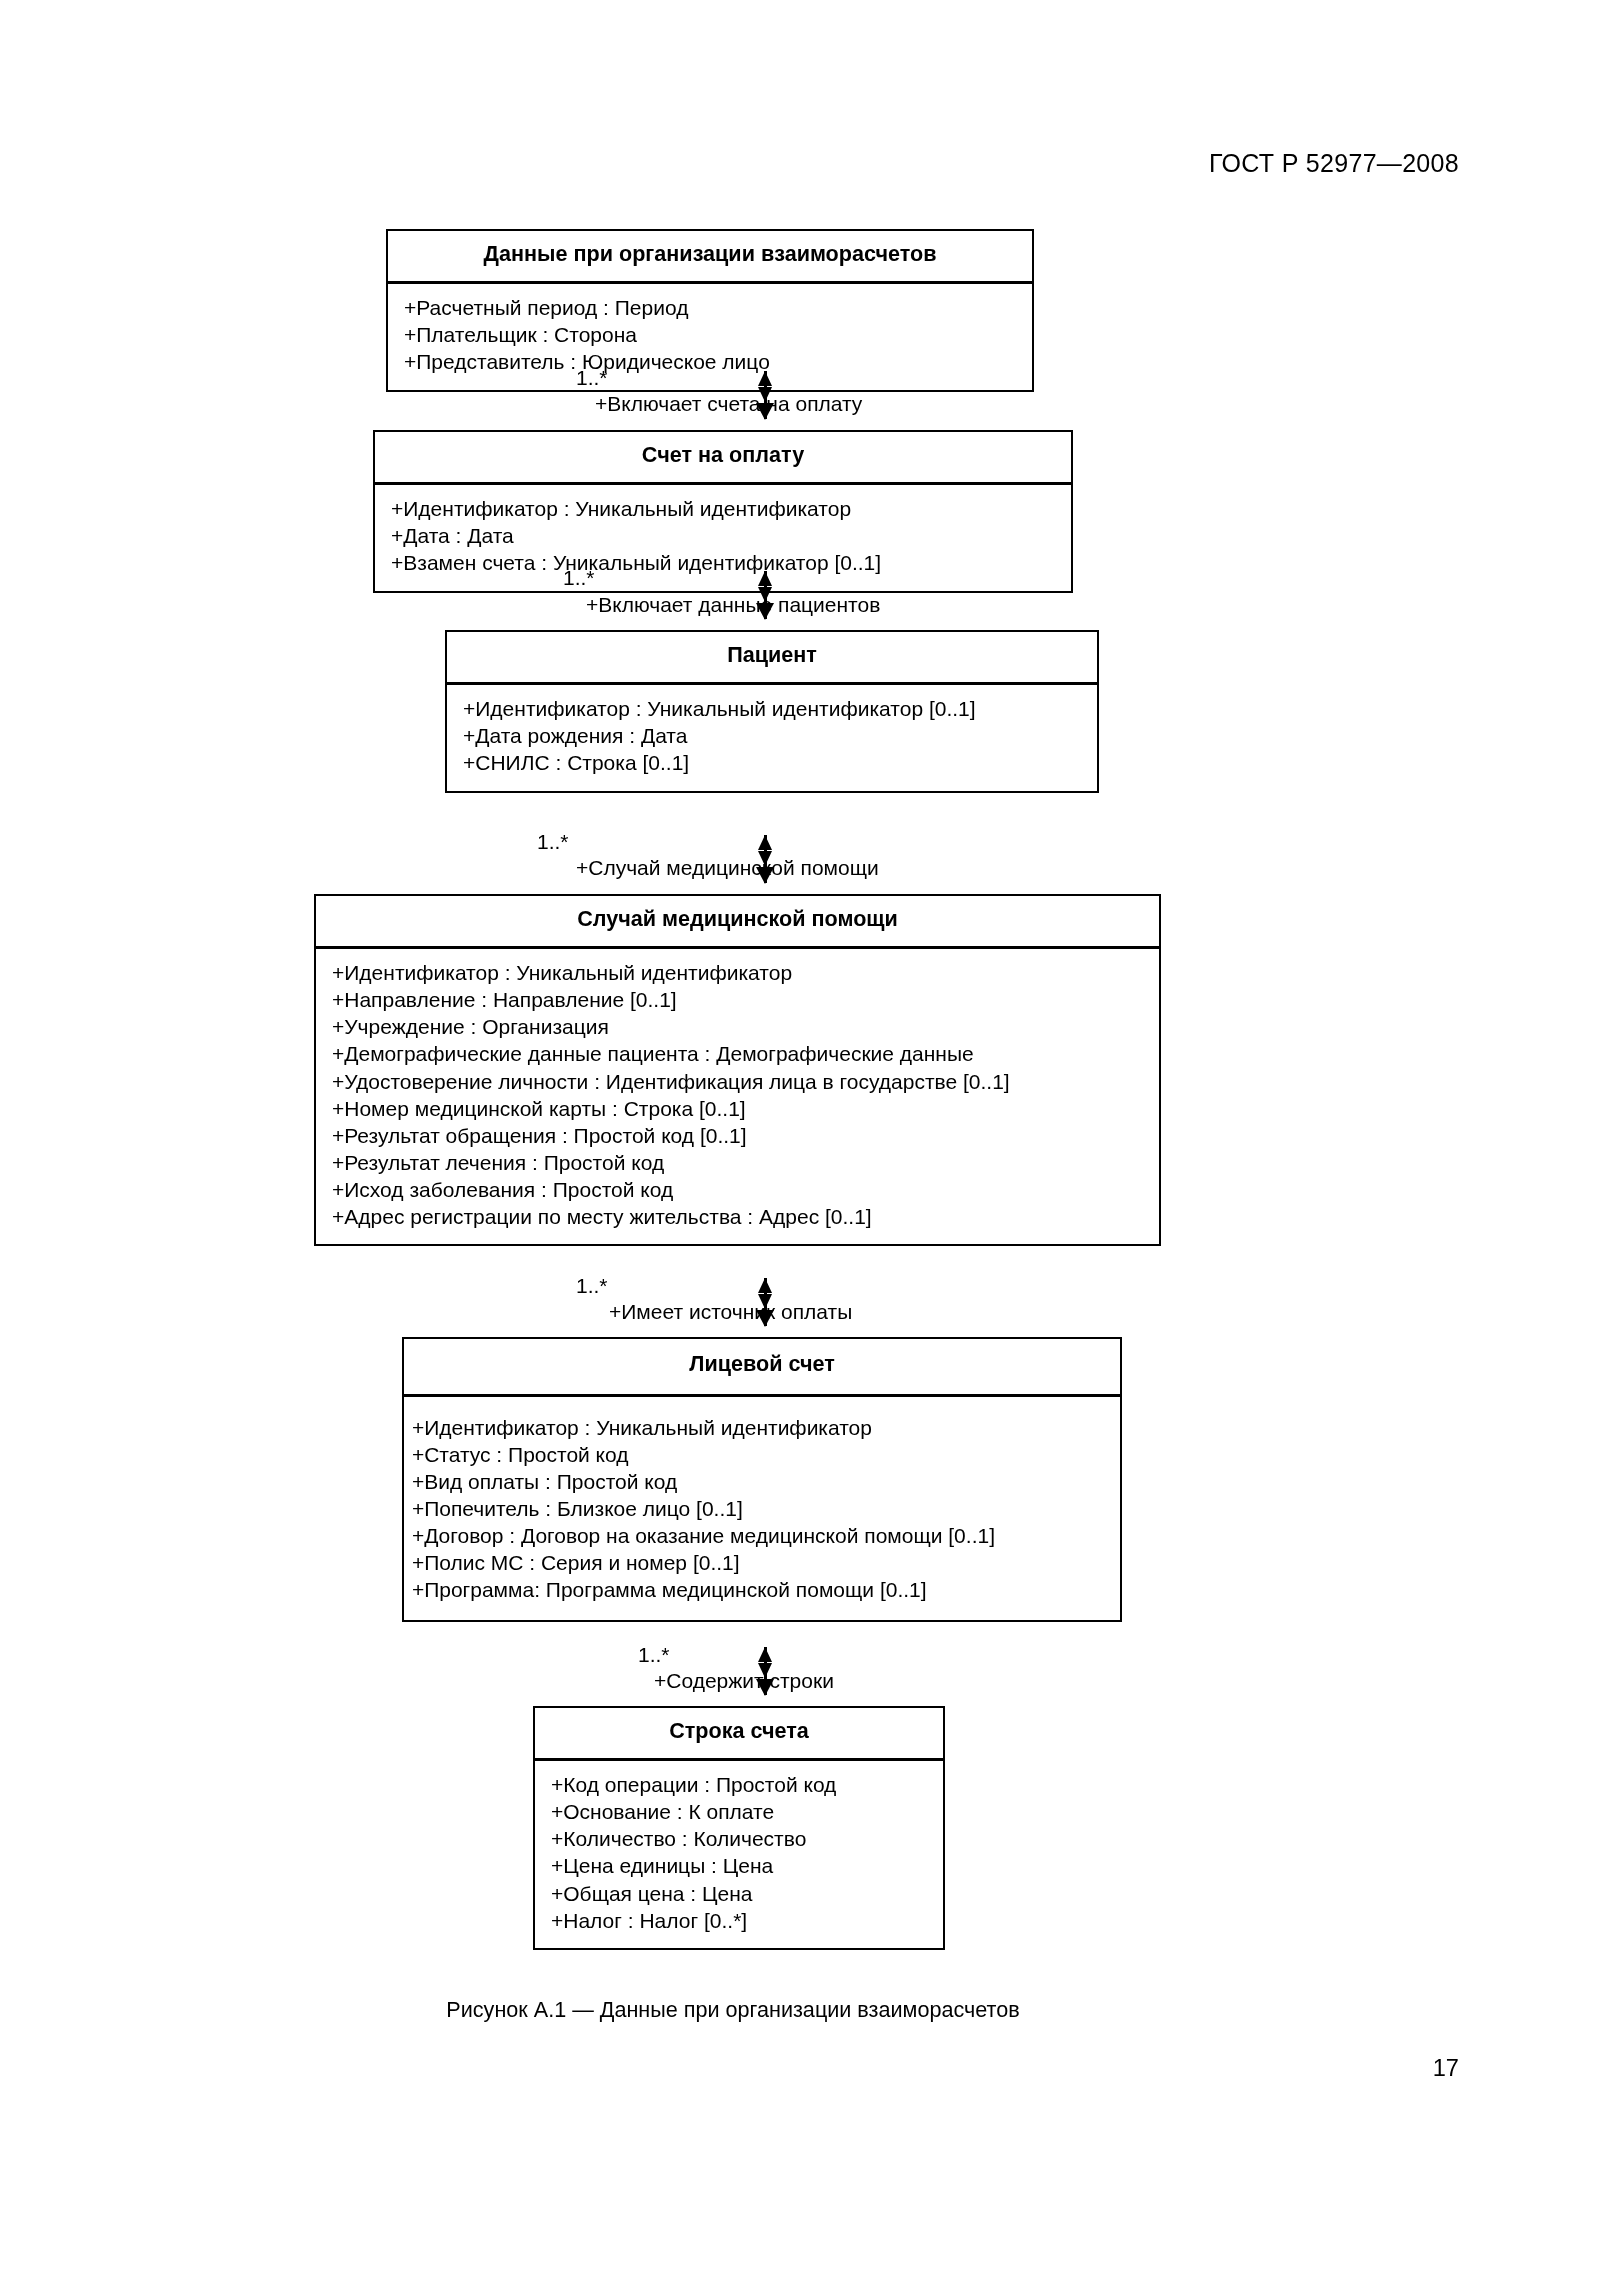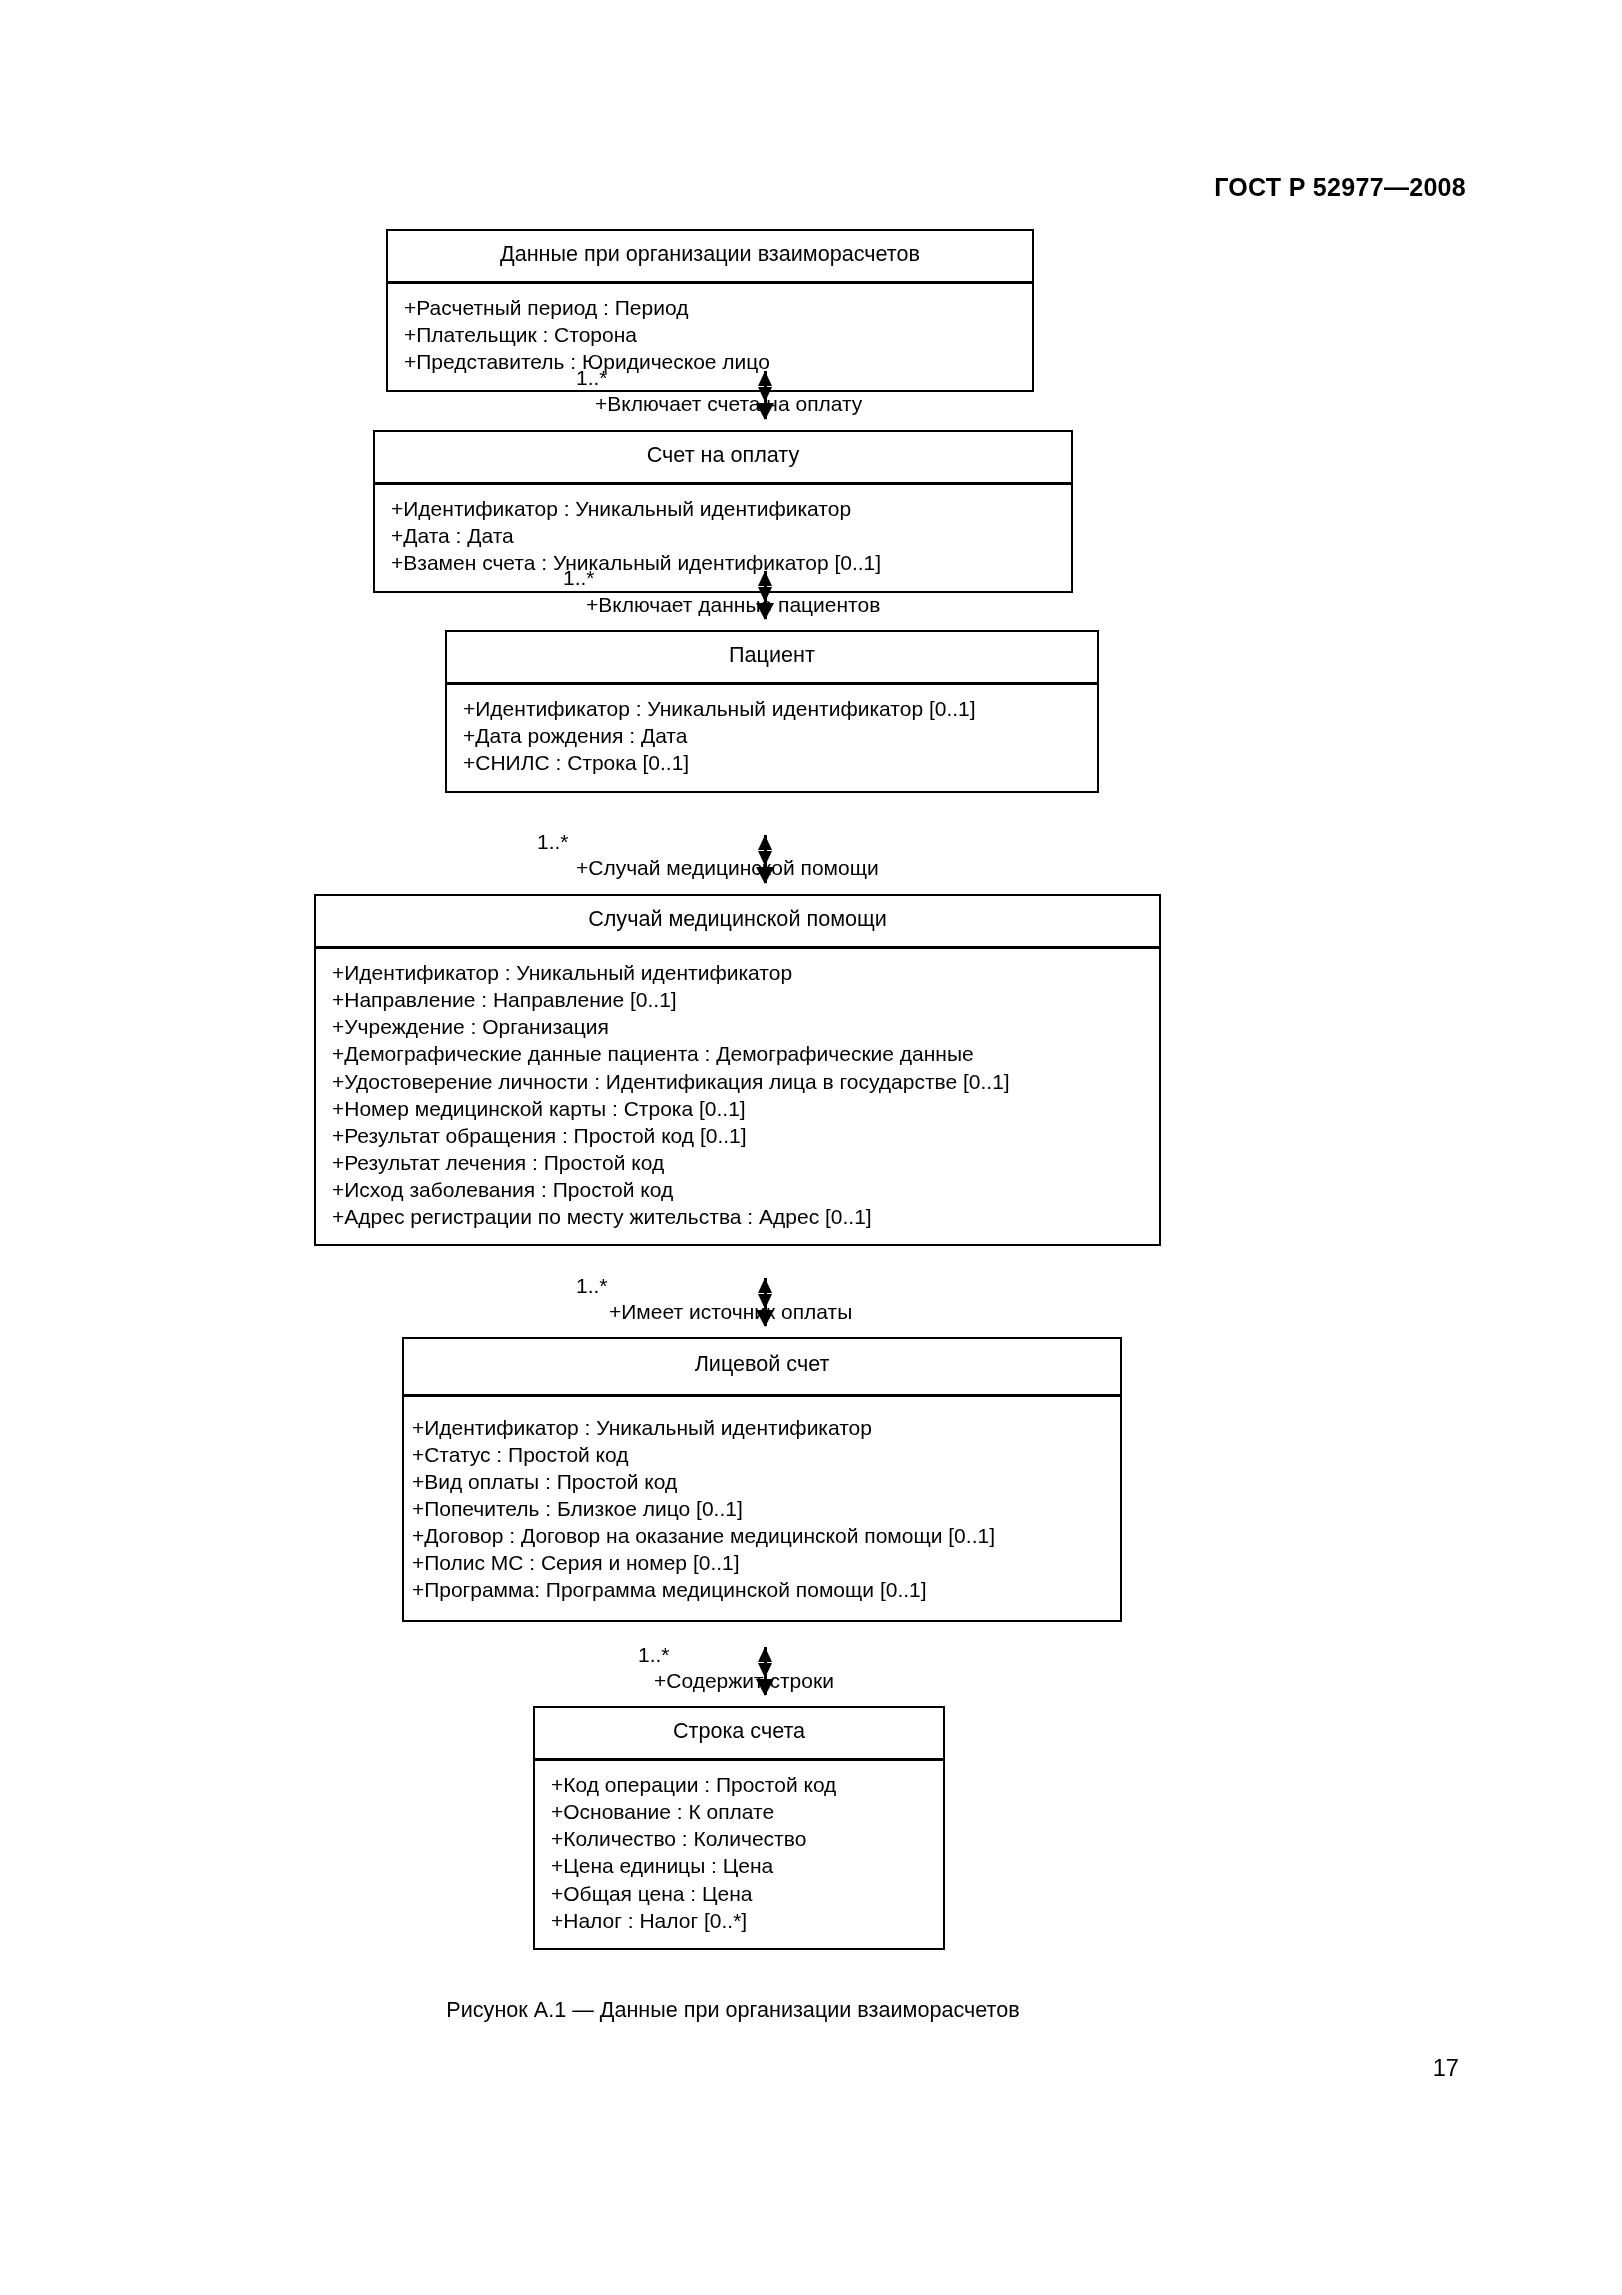--- a/index.html
+++ b/index.html
@@ -13,47 +13,46 @@
     position: relative;
     font-family: "Liberation Sans", sans-serif;
     color: #000000;
     overflow: hidden;
   }
 
   
   .doc-header {
     position: absolute;
     top: 149px;
-    right: 157px;
+    right: 164px;
     font-size: 25px;
-    font-weight: bold;
+    font-weight: normal;
     letter-spacing: 0.3px;
     white-space: nowrap;
-    margin-top: 24px;
   }
 
   
   .diagram {
     position: absolute;
     left: 0;
     top: 196px;
     width: 1623px;
   }
 
   
   .uml-class {
     position: absolute;
     border: 2.6px solid #000;
     background: #ffffff;
     box-sizing: border-box;
   }
   .uml-class-name {
     text-align: center;
     font-size: 21.6px;
-    font-weight: normal;
+    font-weight: bold;
     padding: 10.5px 6.5px 11.8px 6.5px;
     border-bottom: 3.3px solid #000;
     line-height: 1.15;
     white-space: nowrap;
   }
   .uml-attrs {
     padding: 6.5px 7.9px 9.2px 7.9px;
   }
   .uml-attr {
     font-size: 21px;

